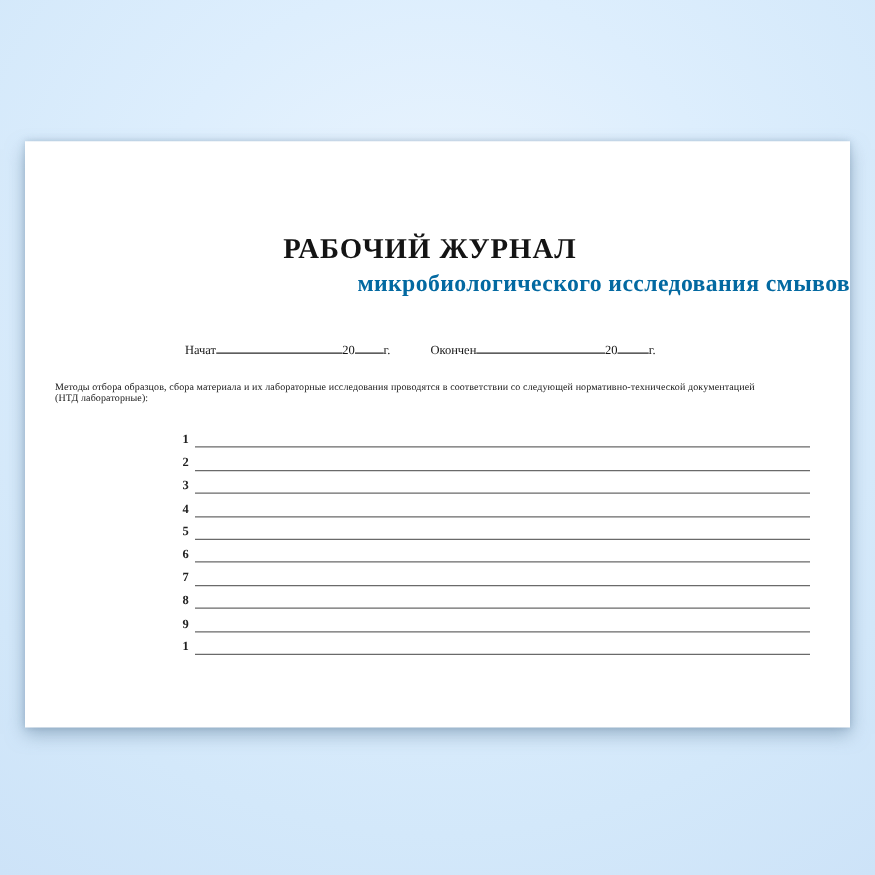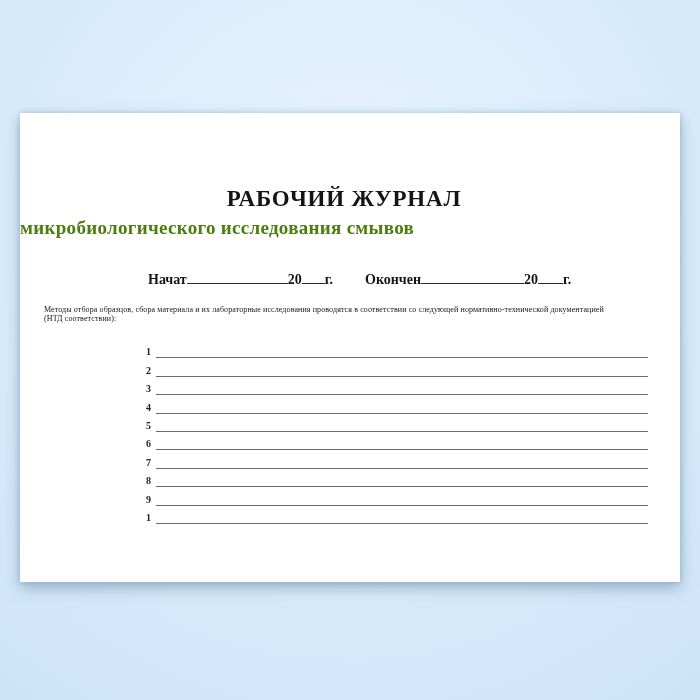--- a/index.html
+++ b/index.html
@@ -36,34 +36,34 @@
     letter-spacing: 0.8px;
     color: #141414;
     line-height: 1;
     white-space: nowrap;
   }
   .subtitle {
     position: absolute;
     top: 105px;
     left: 0;
     right: 0;
-    text-align: left;
+    text-align: right;
     font-size: 19px;
     font-weight: bold;
     letter-spacing: 0.3px;
-    color: #4d7c0f;
+    color: #0369a1;
     line-height: 1;
     white-space: nowrap;
   }
   .dates {
     position: absolute;
     top: 160px;
     left: 128px;
-    font-size: 14px;
-    font-weight: bold;
+    font-size: 10px;
+    font-weight: normal;
     color: #141414;
     white-space: nowrap;
     line-height: 1;
   }
   .blank {
     display: inline-block;
     border-bottom: 1px solid #2a2a2a;
     height: 9px;
     vertical-align: baseline;
   }
@@ -117,21 +117,21 @@
 <div class="scene">
   <div class="paper">
 
     <div class="title">РАБОЧИЙ ЖУРНАЛ</div>
     <div class="subtitle">микробиологического исследования смывов</div>
 
     <div class="dates"><span>Начат</span><span class="blank w-start"></span><span>20</span><span class="blank w-start-yr"></span><span>г.</span><span class="date-gap"></span><span>Окончен</span><span class="blank w-end"></span><span>20</span><span class="blank w-end-yr"></span><span>г.</span></div>
 
     <div class="ntd">
       <div>Методы отбора образцов, сбора материала и их лабораторные исследования проводятся в соответствии со следующей нормативно-технической документацией</div>
-      <div>(НТД соответствии):</div>
+      <div>(НТД лабораторные):</div>
     </div>
 
     <div class="lines">
       <div class="line-row">
         <span class="line-num">1</span>
         <span class="line-rule"></span>
       </div>
       <div class="line-row">
         <span class="line-num">2</span>
         <span class="line-rule"></span>

